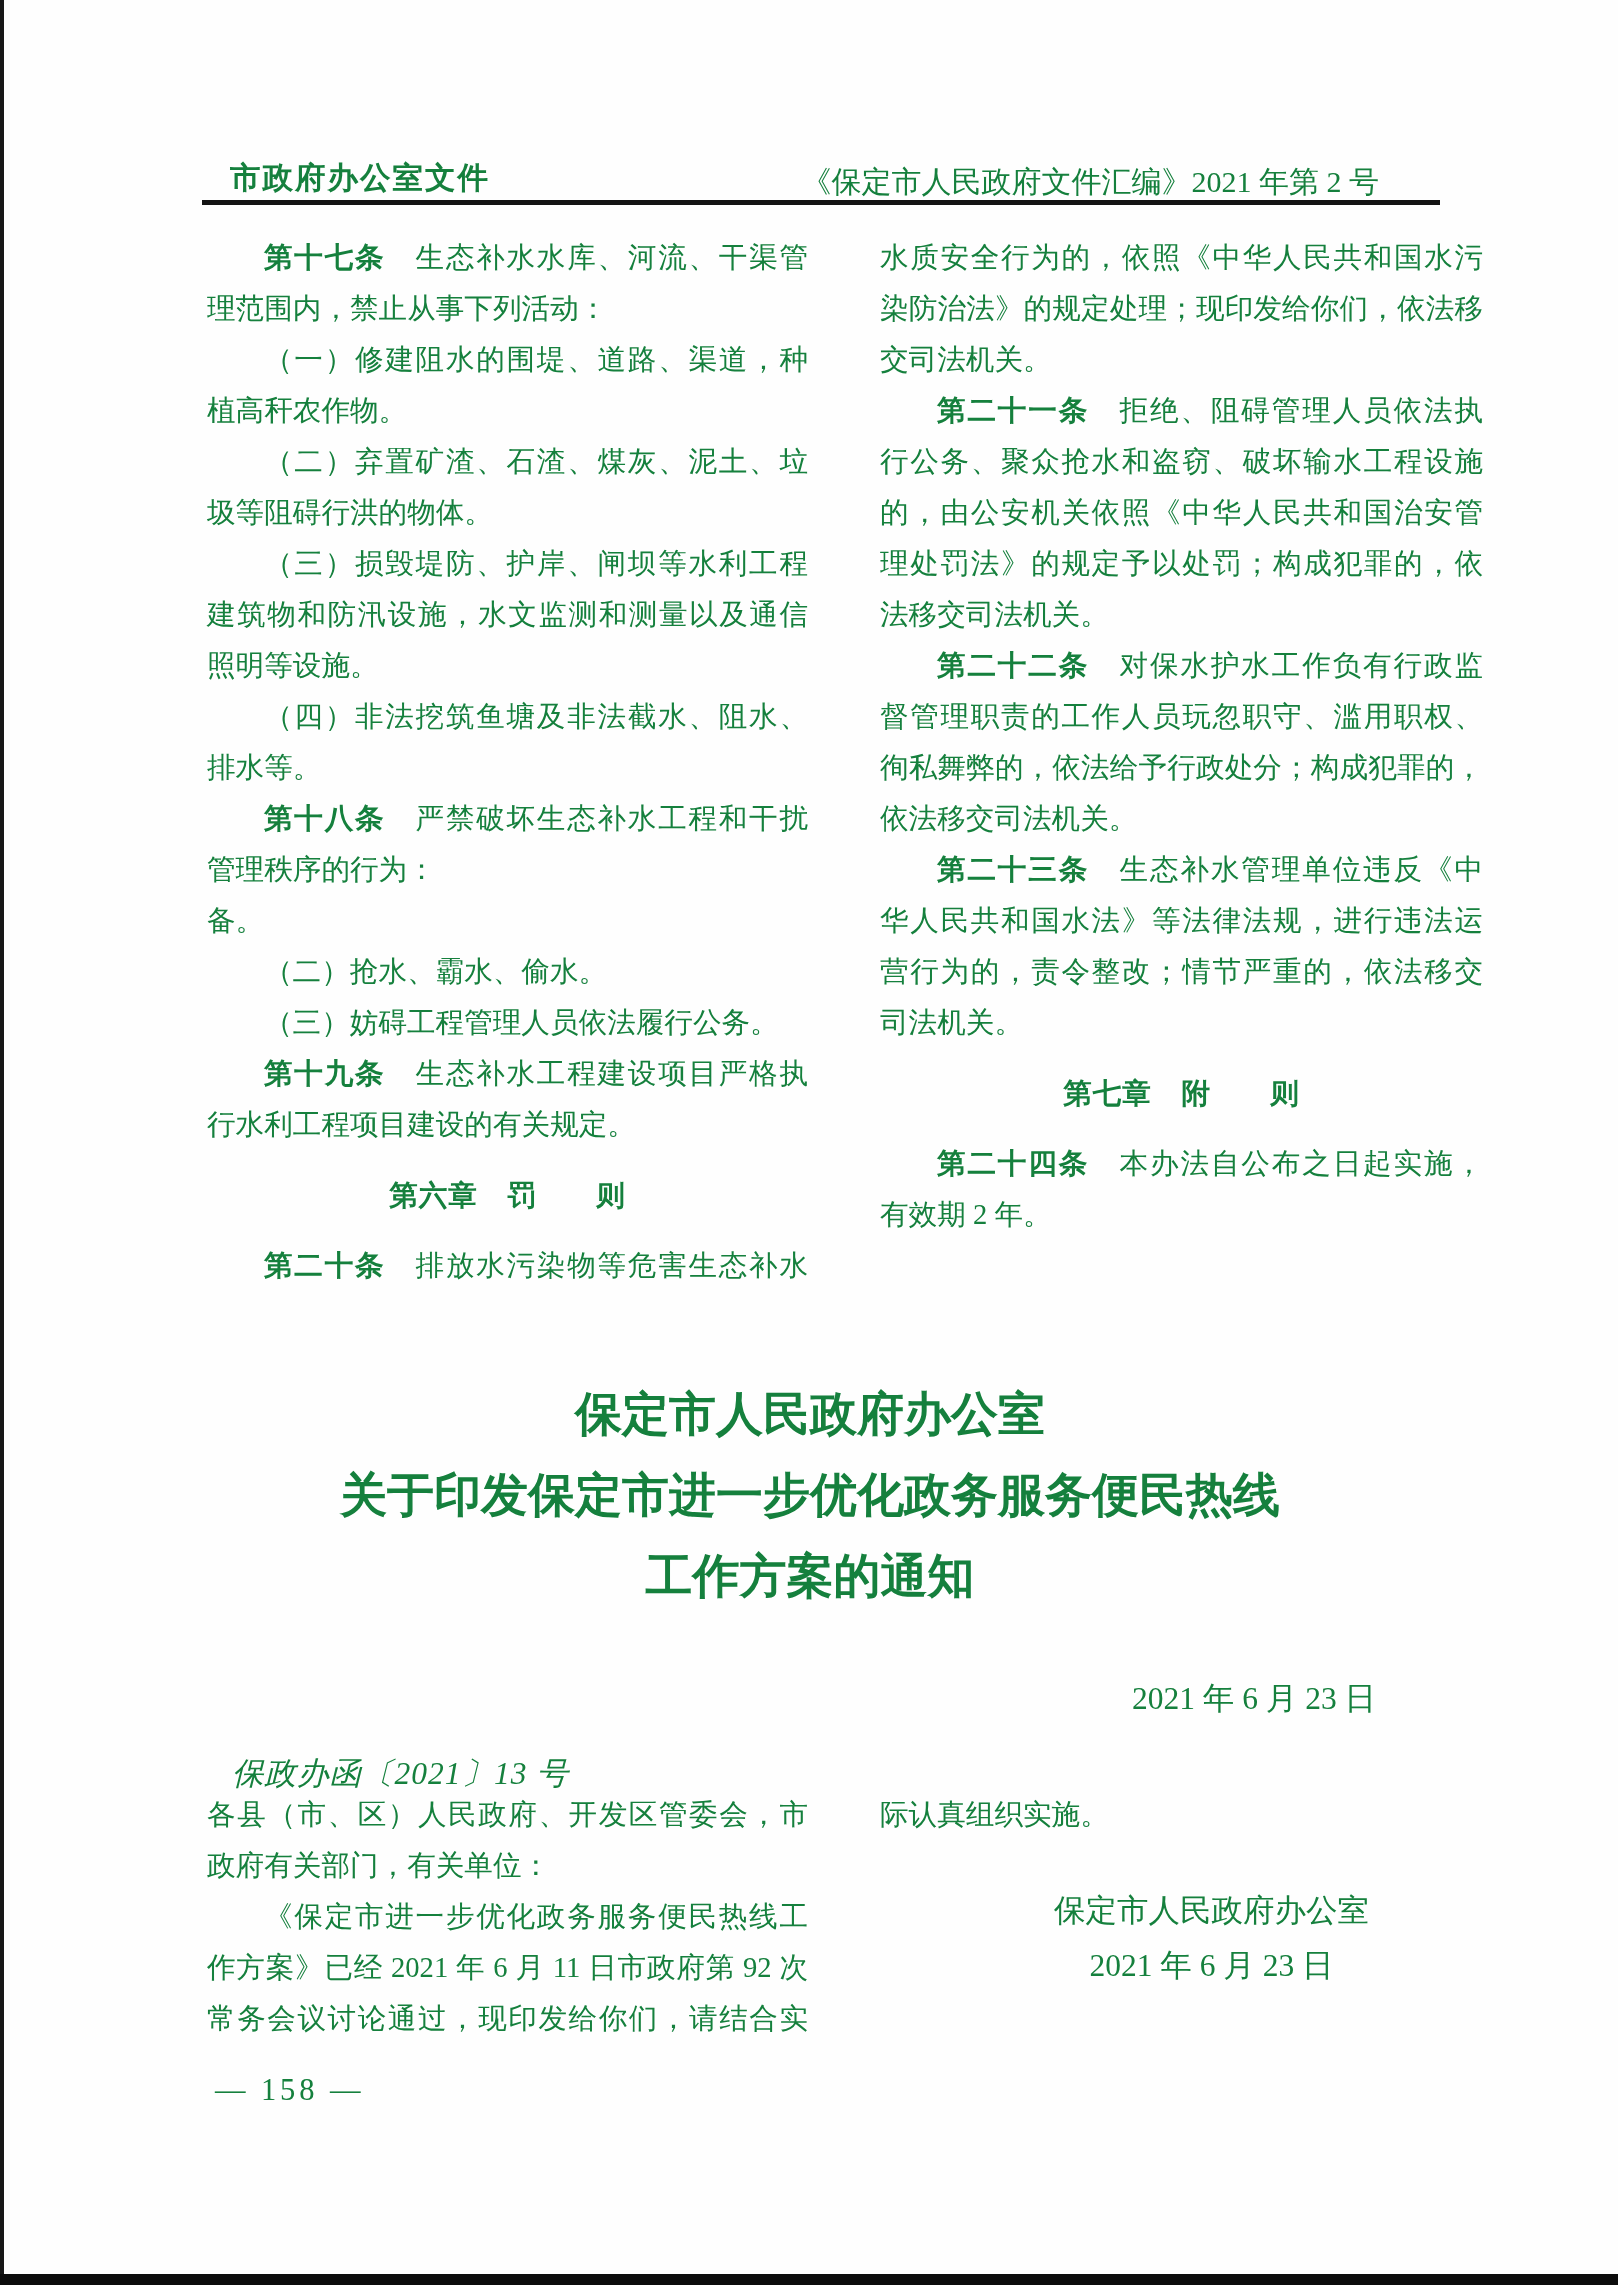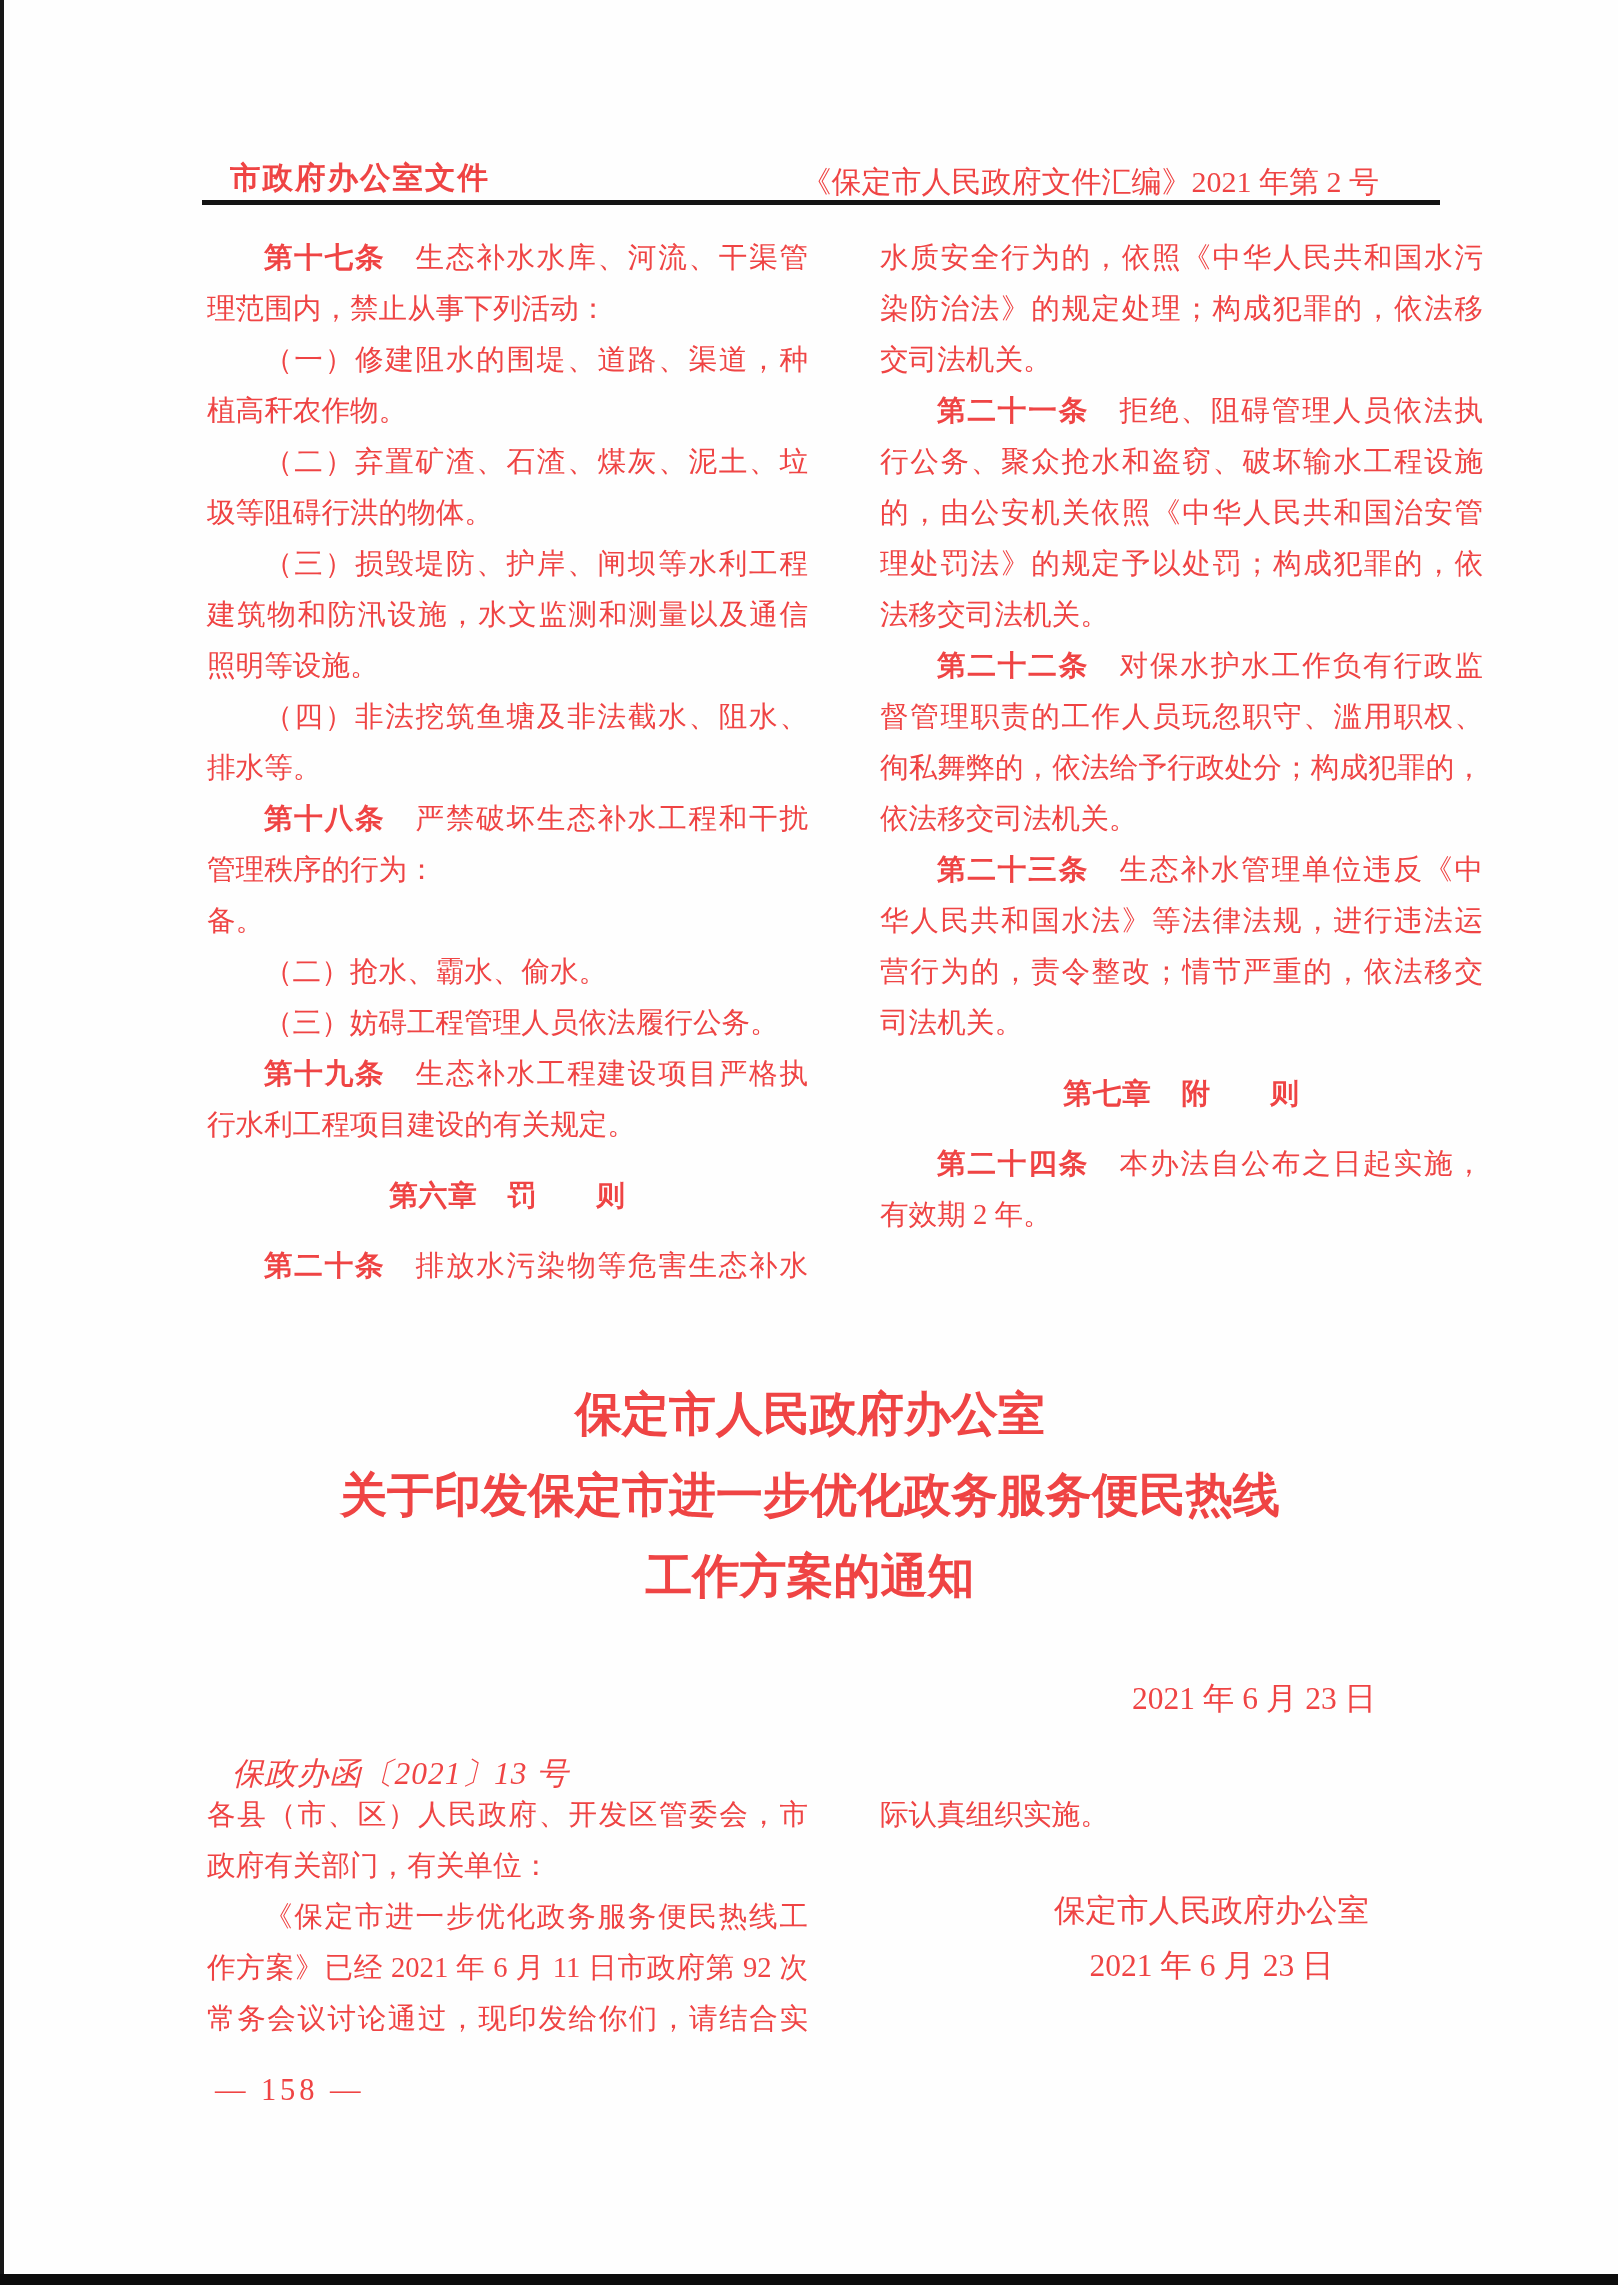--- a/index.html
+++ b/index.html
@@ -1,18 +1,18 @@
 <!DOCTYPE html>
 <html><head>
 <meta charset="utf-8">
 <style>
   html,body { margin:0; padding:0; background:#ffffff; }
   .page {
     position:relative; width:1618px; height:2285px; background:#fefefe;
-    font-family:"Liberation Serif", serif; color:#ef4444; overflow:hidden;
+    font-family:"Liberation Serif", serif; color:#15803d; overflow:hidden;
   }
   .edge-left   { position:absolute; left:0; top:0; width:3.9px; height:2285px; background:#171717; }
   .edge-bottom { position:absolute; left:0; top:2274px; width:1618px; height:11.8px; background:#0c0c0c; }
 
   .hdr-left  { position:absolute; left:230px; top:158px; height:39px; line-height:39px;
                font-family:"Liberation Sans", sans-serif; font-weight:700; font-size:30.5px; letter-spacing:2px; }
   .hdr-right { position:absolute; right:239px; top:164px; height:35px; line-height:35px; font-size:30px; }
   .hdr-rule  { position:absolute; left:202px; top:200px; width:1238px; height:4.9px; background:#141414; }
 
   .col { position:absolute; font-size:28.6px; }
@@ -70,21 +70,21 @@
       <div class="ln">备。</div>
       <div class="ln indent">（二）抢水、霸水、偷水。</div>
       <div class="ln indent">（三）妨碍工程管理人员依法履行公务。</div>
       <div class="ln indent fill"><b>第十九条</b>　生态补水工程建设项目严格执</div>
       <div class="ln">行水利工程项目建设的有关规定。</div>
       <div class="ln heading">第六章　罚　　则</div>
       <div class="ln indent fill"><b>第二十条</b>　排放水污染物等危害生态补水</div>
     </div>
   <div class="col col-r reg">
       <div class="ln fill">水质安全行为的，依照《中华人民共和国水污</div>
-      <div class="ln fill">染防治法》的规定处理；构成犯罪的，依法移</div>
+      <div class="ln fill">染防治法》的规定处理；现印发给你们，依法移</div>
       <div class="ln">交司法机关。</div>
       <div class="ln indent fill"><b>第二十一条</b>　拒绝、阻碍管理人员依法执</div>
       <div class="ln fill">行公务、聚众抢水和盗窃、破坏输水工程设施</div>
       <div class="ln fill">的，由公安机关依照《中华人民共和国治安管</div>
       <div class="ln fill">理处罚法》的规定予以处罚；构成犯罪的，依</div>
       <div class="ln">法移交司法机关。</div>
       <div class="ln indent fill"><b>第二十二条</b>　对保水护水工作负有行政监</div>
       <div class="ln fill">督管理职责的工作人员玩忽职守、滥用职权、</div>
       <div class="ln fill">徇私舞弊的，依法给予行政处分；构成犯罪的，</div>
       <div class="ln">依法移交司法机关。</div>

